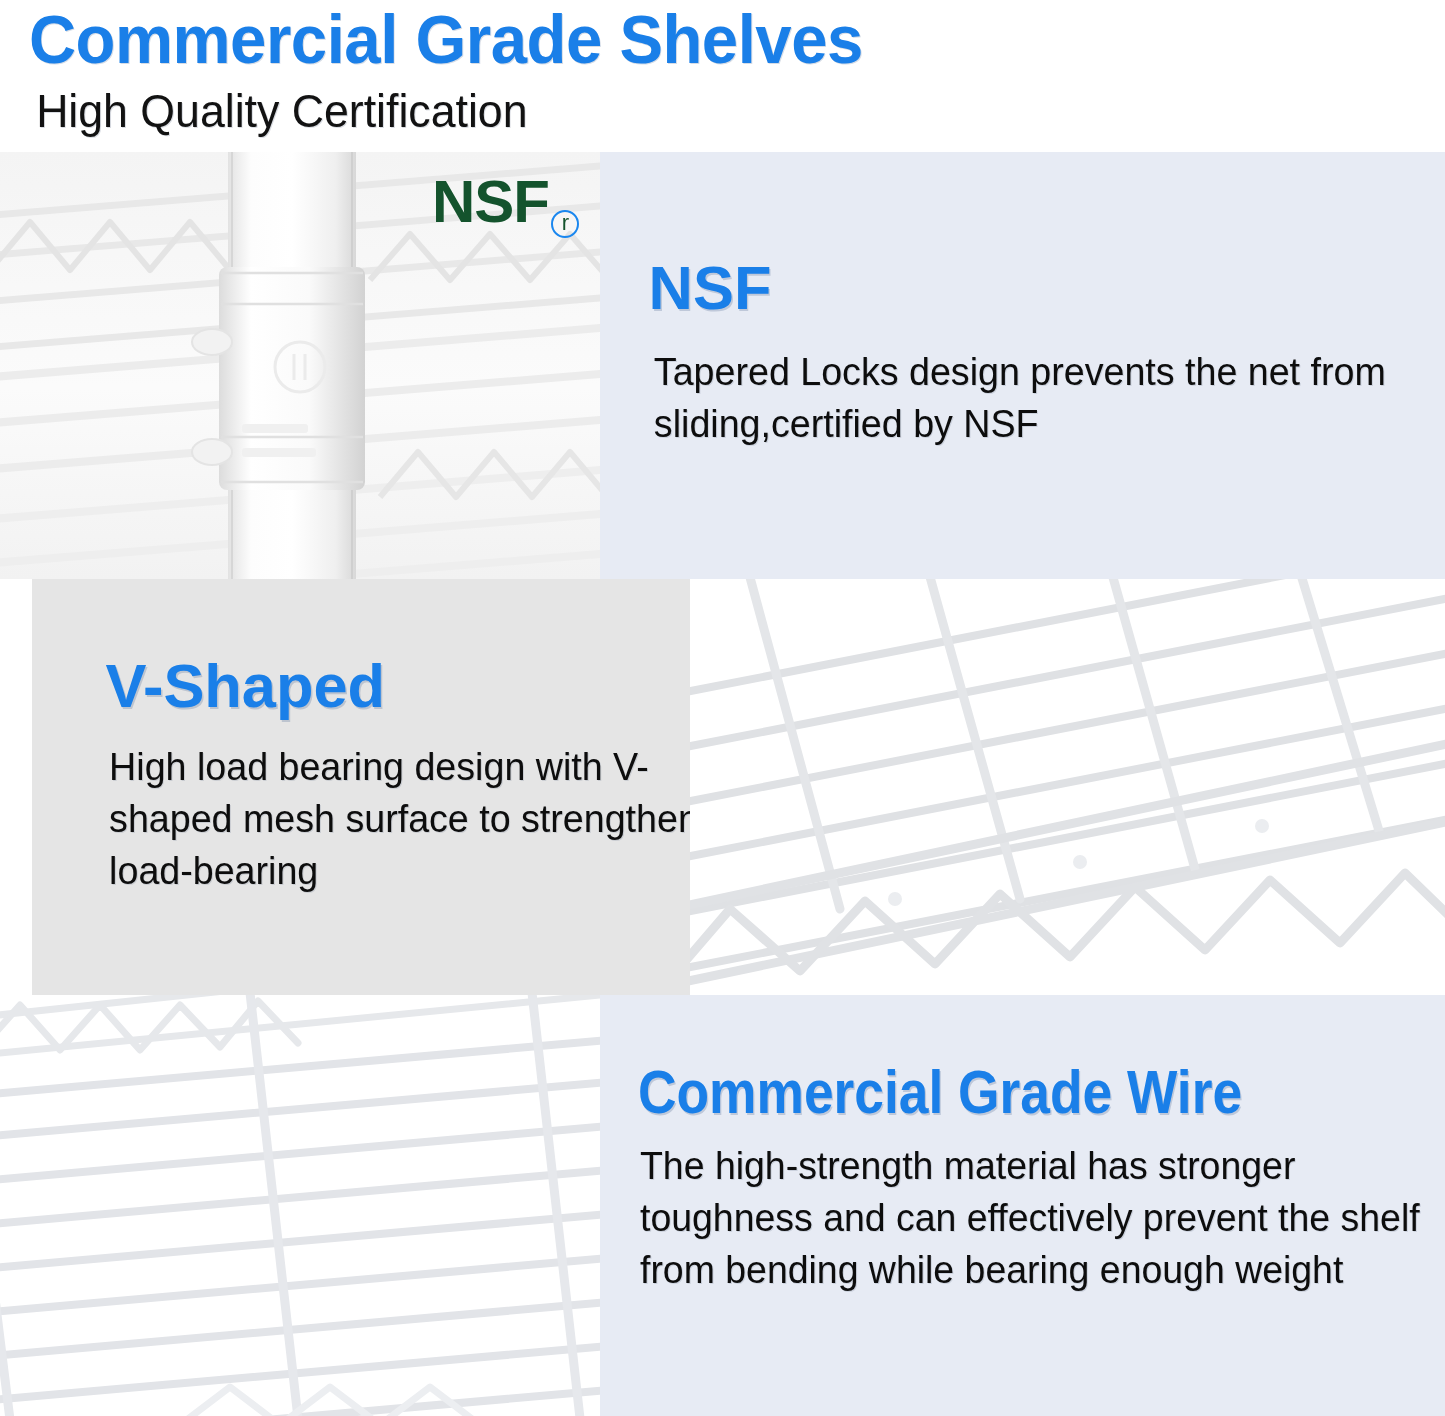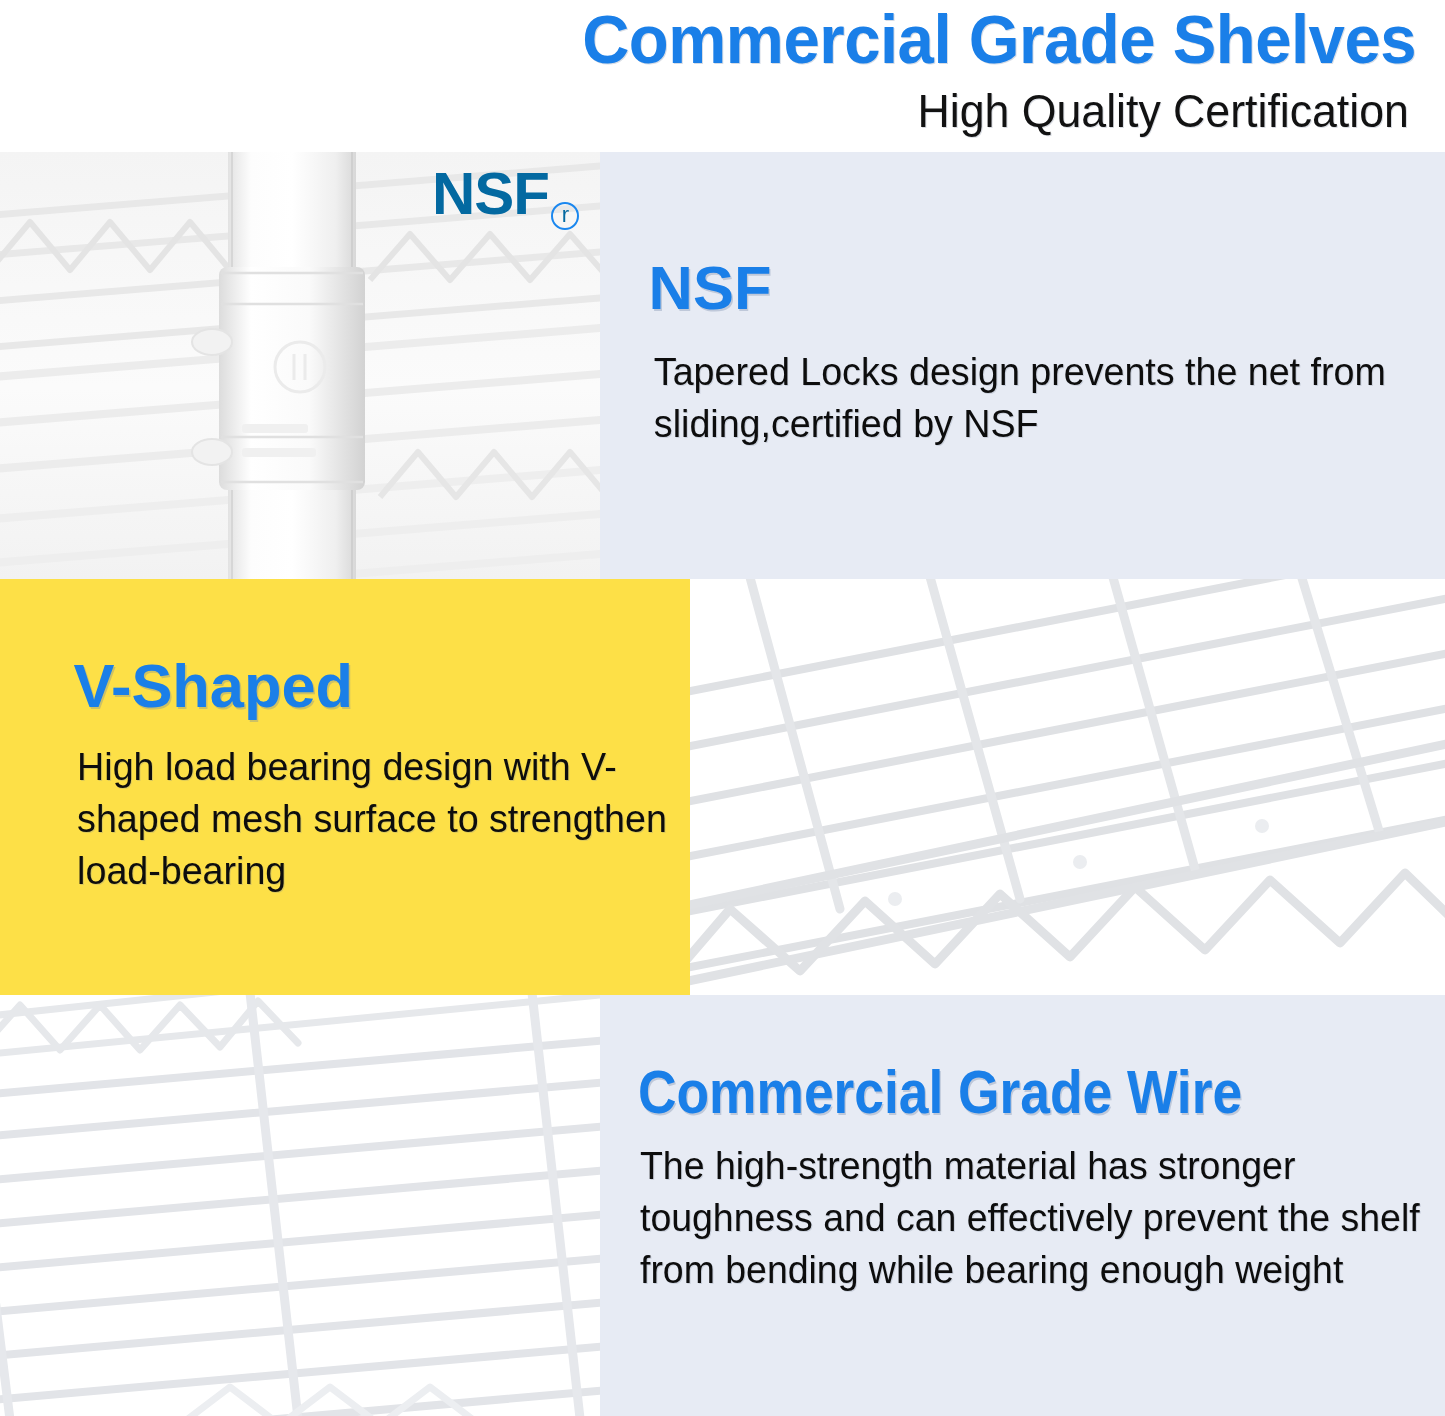--- a/index.html
+++ b/index.html
@@ -21,21 +21,21 @@
   }
 
   
   .header {
     position: absolute;
     left: 0;
     top: 0;
     width: 1445px;
     height: 152px;
     background: #ffffff;
-    text-align: right;
+    text-align: left;
   }
   .header-title {
     position: absolute;
     left: 0;
     top: 2px;
     width: 1445px;
     font-size: 68px;
     line-height: 74px;
     font-weight: bold;
     color: #1a7fe8;
@@ -60,21 +60,22 @@
 
   
   .panel {
     position: absolute;
     overflow: hidden;
   }
   .text-panel {
     background: #e7ebf4;
   }
   .text-panel.light {
-    background: #fde047;
+    background: #e5e5e5;
+    margin-left: 32px;
   }
   .photo-panel {
     background: #ffffff;
   }
 
   .feature-heading {
     position: absolute;
     font-weight: bold;
     color: #1a7fe8;
     white-space: nowrap;
@@ -90,25 +91,25 @@
   
   #row1-photo  { left: 0;   top: 152px; width: 600px;  height: 427px; }
   #row1-text   { left: 600px; top: 152px; width: 845px; height: 427px; }
   #h-nsf       { left: 48px; top: 103px; font-size: 62px; line-height: 66px; transform: scaleX(0.99); }
   #b-nsf       { left: 50px; top: 194px; width: 770px; font-size: 38px; line-height: 52px; transform: scaleX(0.99); }
 
   
   .nsf-logo {
     position: absolute;
     left: 432px;
-    top: 12px;
+    top: 20px;
     font-size: 60px;
     line-height: 60px;
     font-weight: bold;
-    color: #0369a1;
+    color: #14532d;
     letter-spacing: -1px;
     white-space: nowrap;
   }
   .nsf-logo .reg {
     display: inline-block;
     font-size: 22px;
     line-height: 22px;
     font-weight: normal;
     vertical-align: baseline;
     position: relative;

